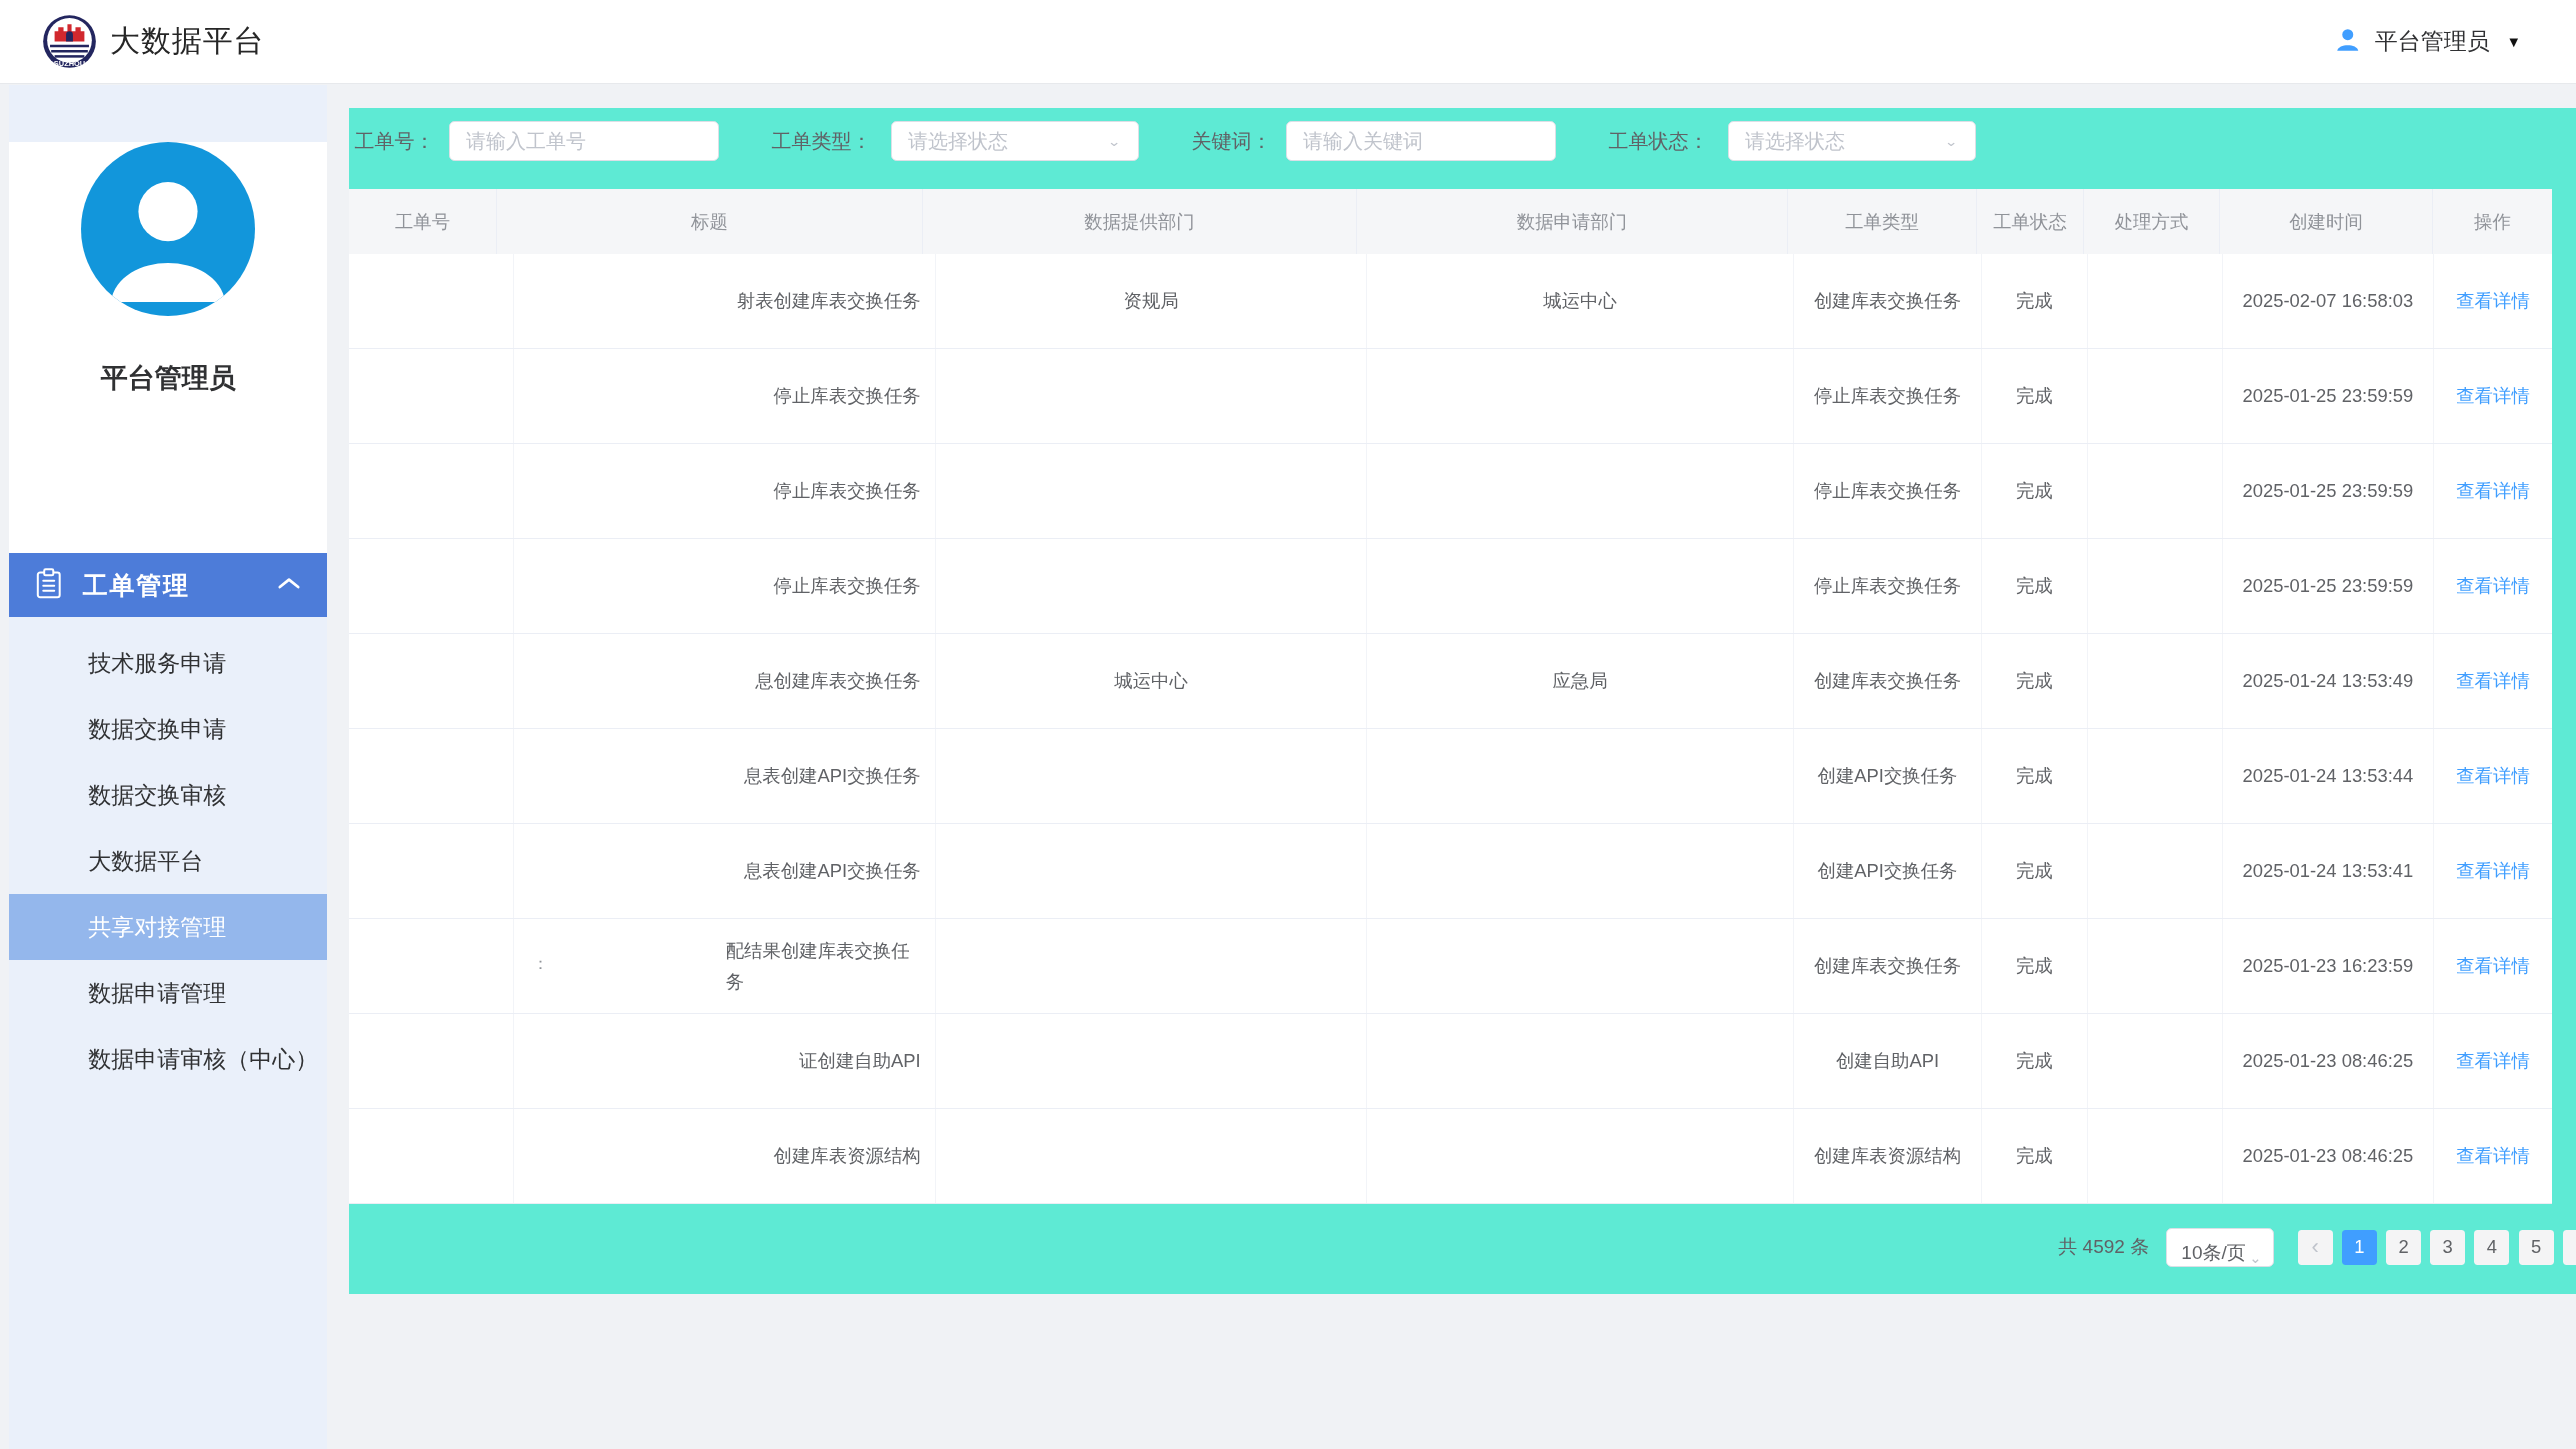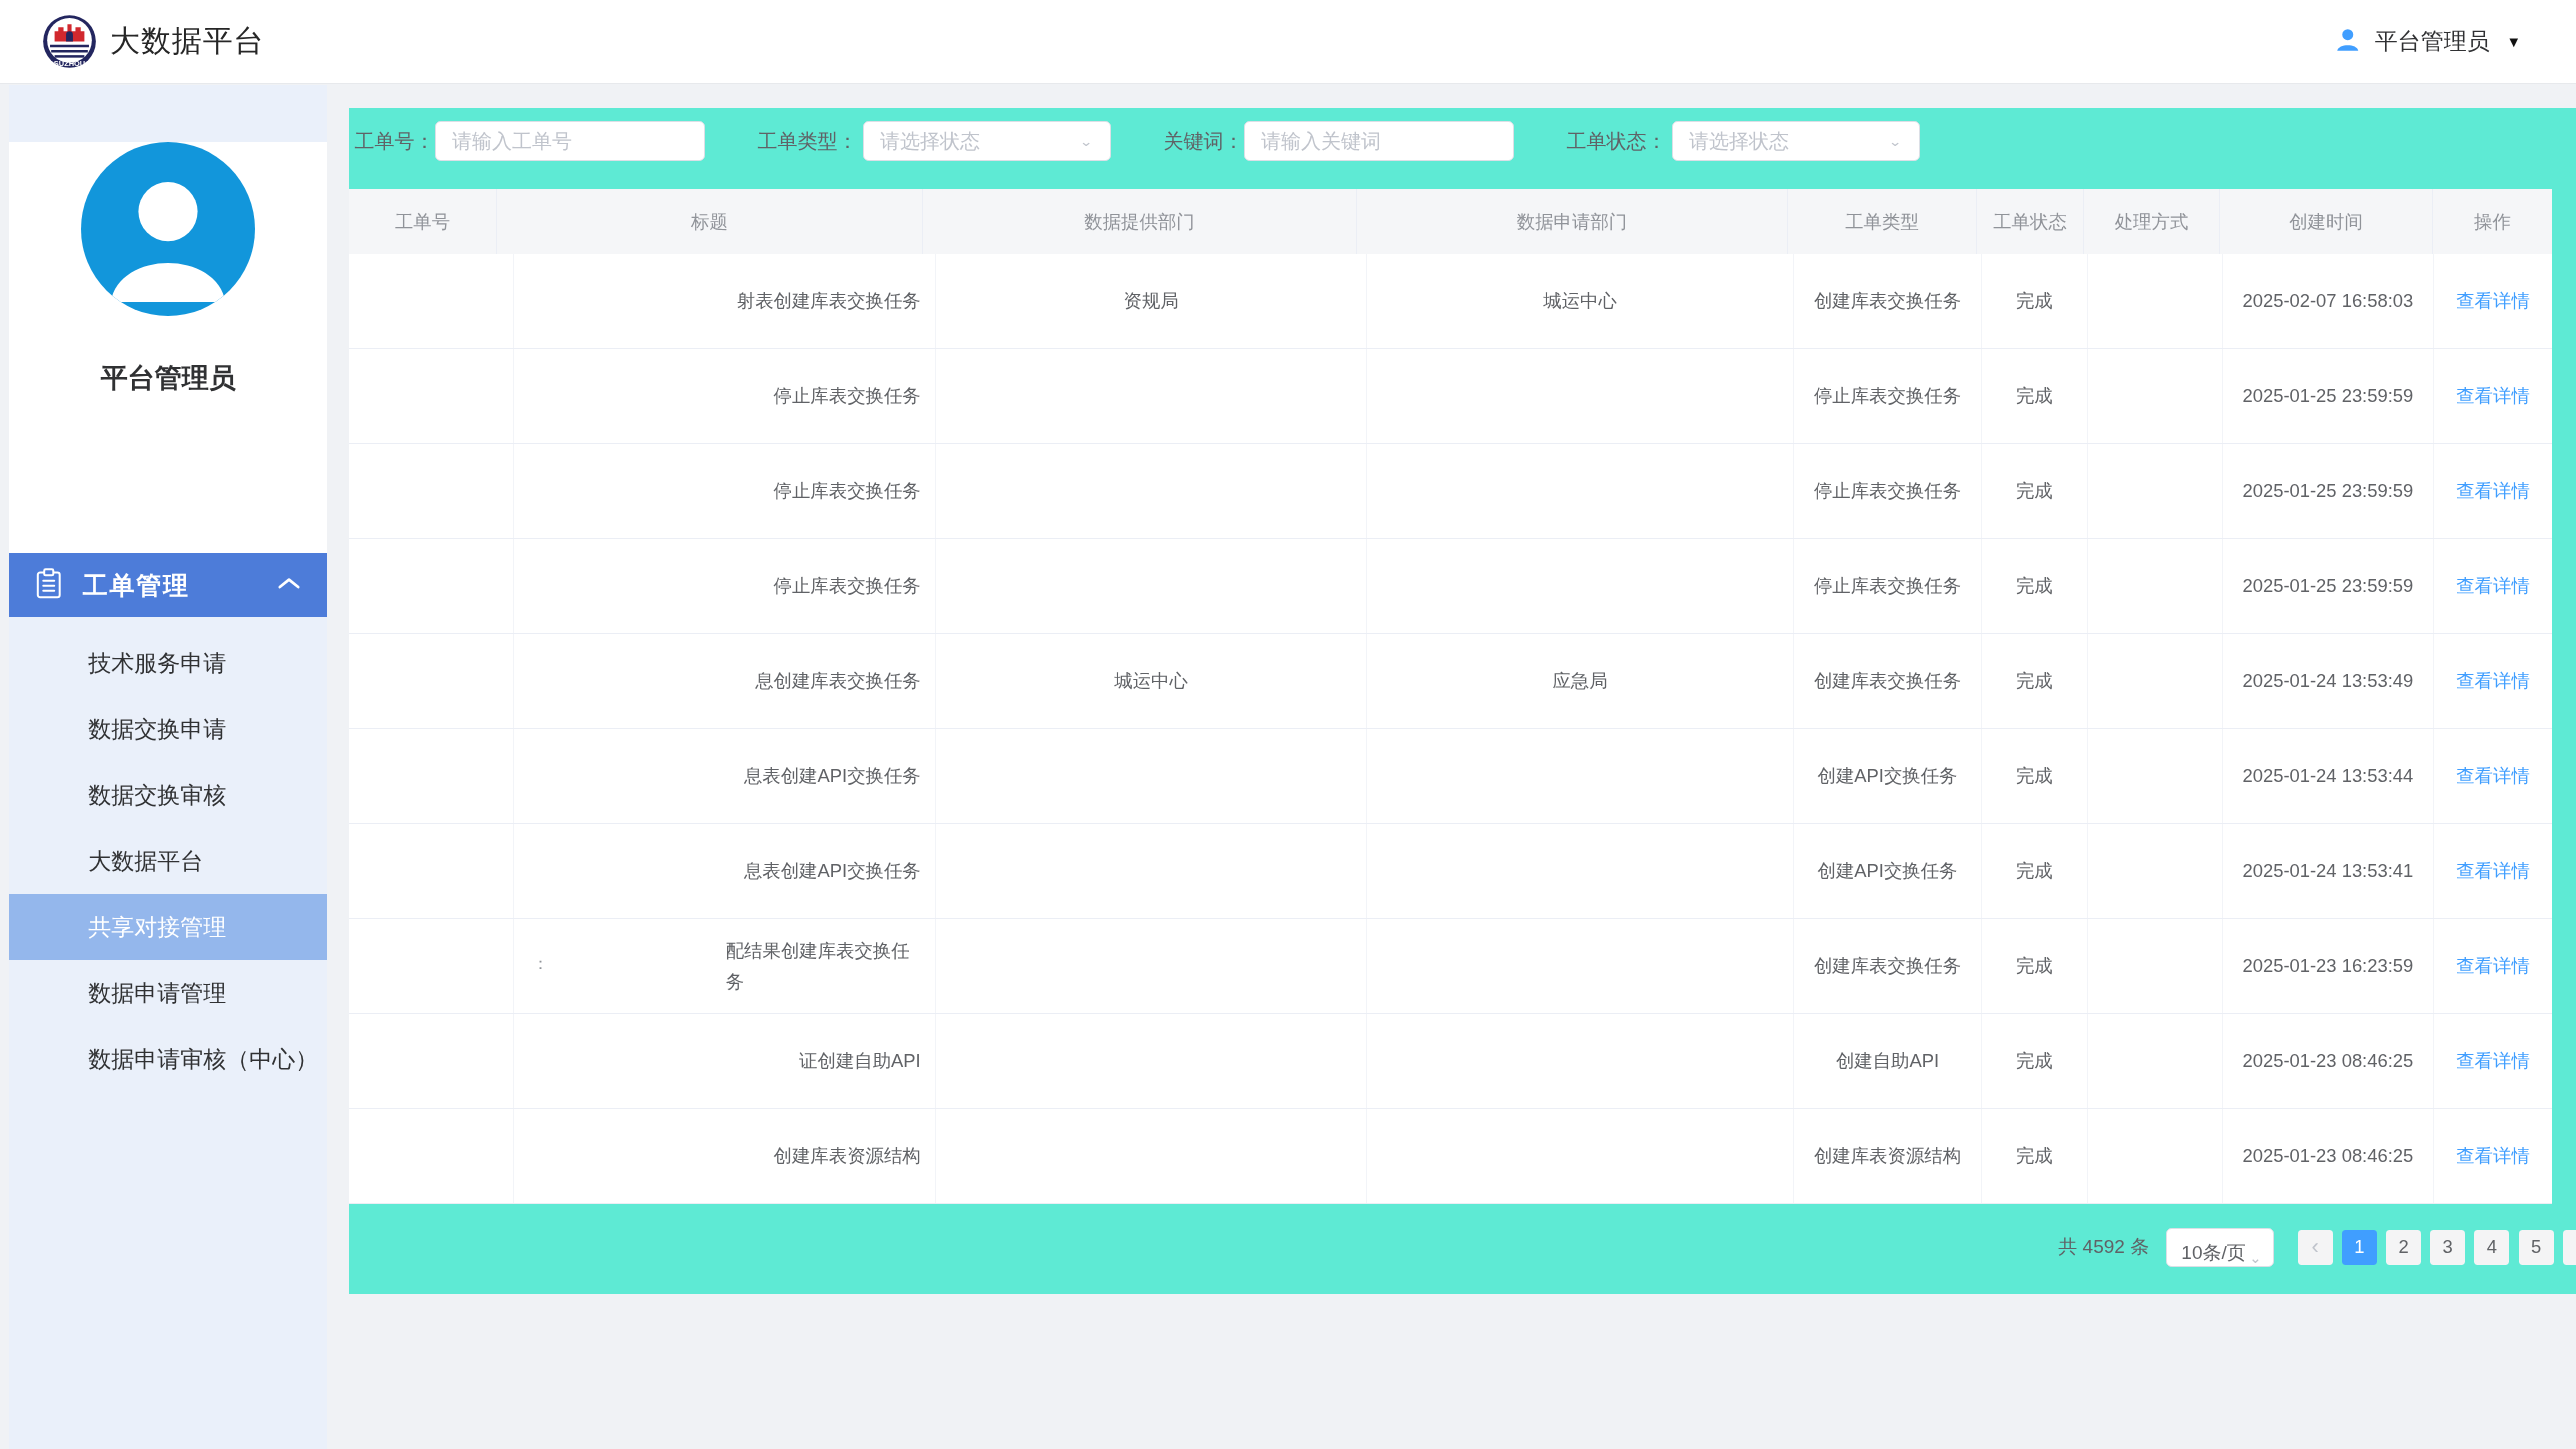--- a/index.html
+++ b/index.html
@@ -53,23 +53,23 @@
   }
   
   .filter-bar { display:flex; align-items:center; height:40px; padding:0 16.5px 0 5.5px; }
   .f-label { font-size:20px; color:#606266; white-space:nowrap; }
   .f-input, .f-select {
     height:40px; border:0.9px solid #DCDFE6; border-radius:5.5px; background:#fff;
     font-size:20px; color:#606266; padding:0 16.5px; outline:none;
     font-family:"Liberation Sans","DejaVu Sans",sans-serif;
   }
   .f-input::placeholder { color:#C0C4CC; }
-  .f-input { width:270px; margin-left:0; }
+  .f-input { width:270px; margin-left:14px; }
   .f-select {
-    width:248px; margin-left:5px; display:flex; align-items:center; cursor:pointer;
+    width:248px; margin-left:19px; display:flex; align-items:center; cursor:pointer;
   }
   .f-select .ph { color:#C0C4CC; flex:1 1 auto; white-space:nowrap; overflow:hidden; }
   .f-select .sel-arrow { color:#C0C4CC; font-size:16.5px; transform:scaleY(0.8); }
   .f-gap { width:53px; }
   .search-btn {
     margin-left:auto; width:79px; height:40px; background:#409EFF; color:#fff;
     border:none; border-radius:5.5px; font-size:20px; cursor:pointer;
     font-family:"Liberation Sans","DejaVu Sans",sans-serif;
   }
 

